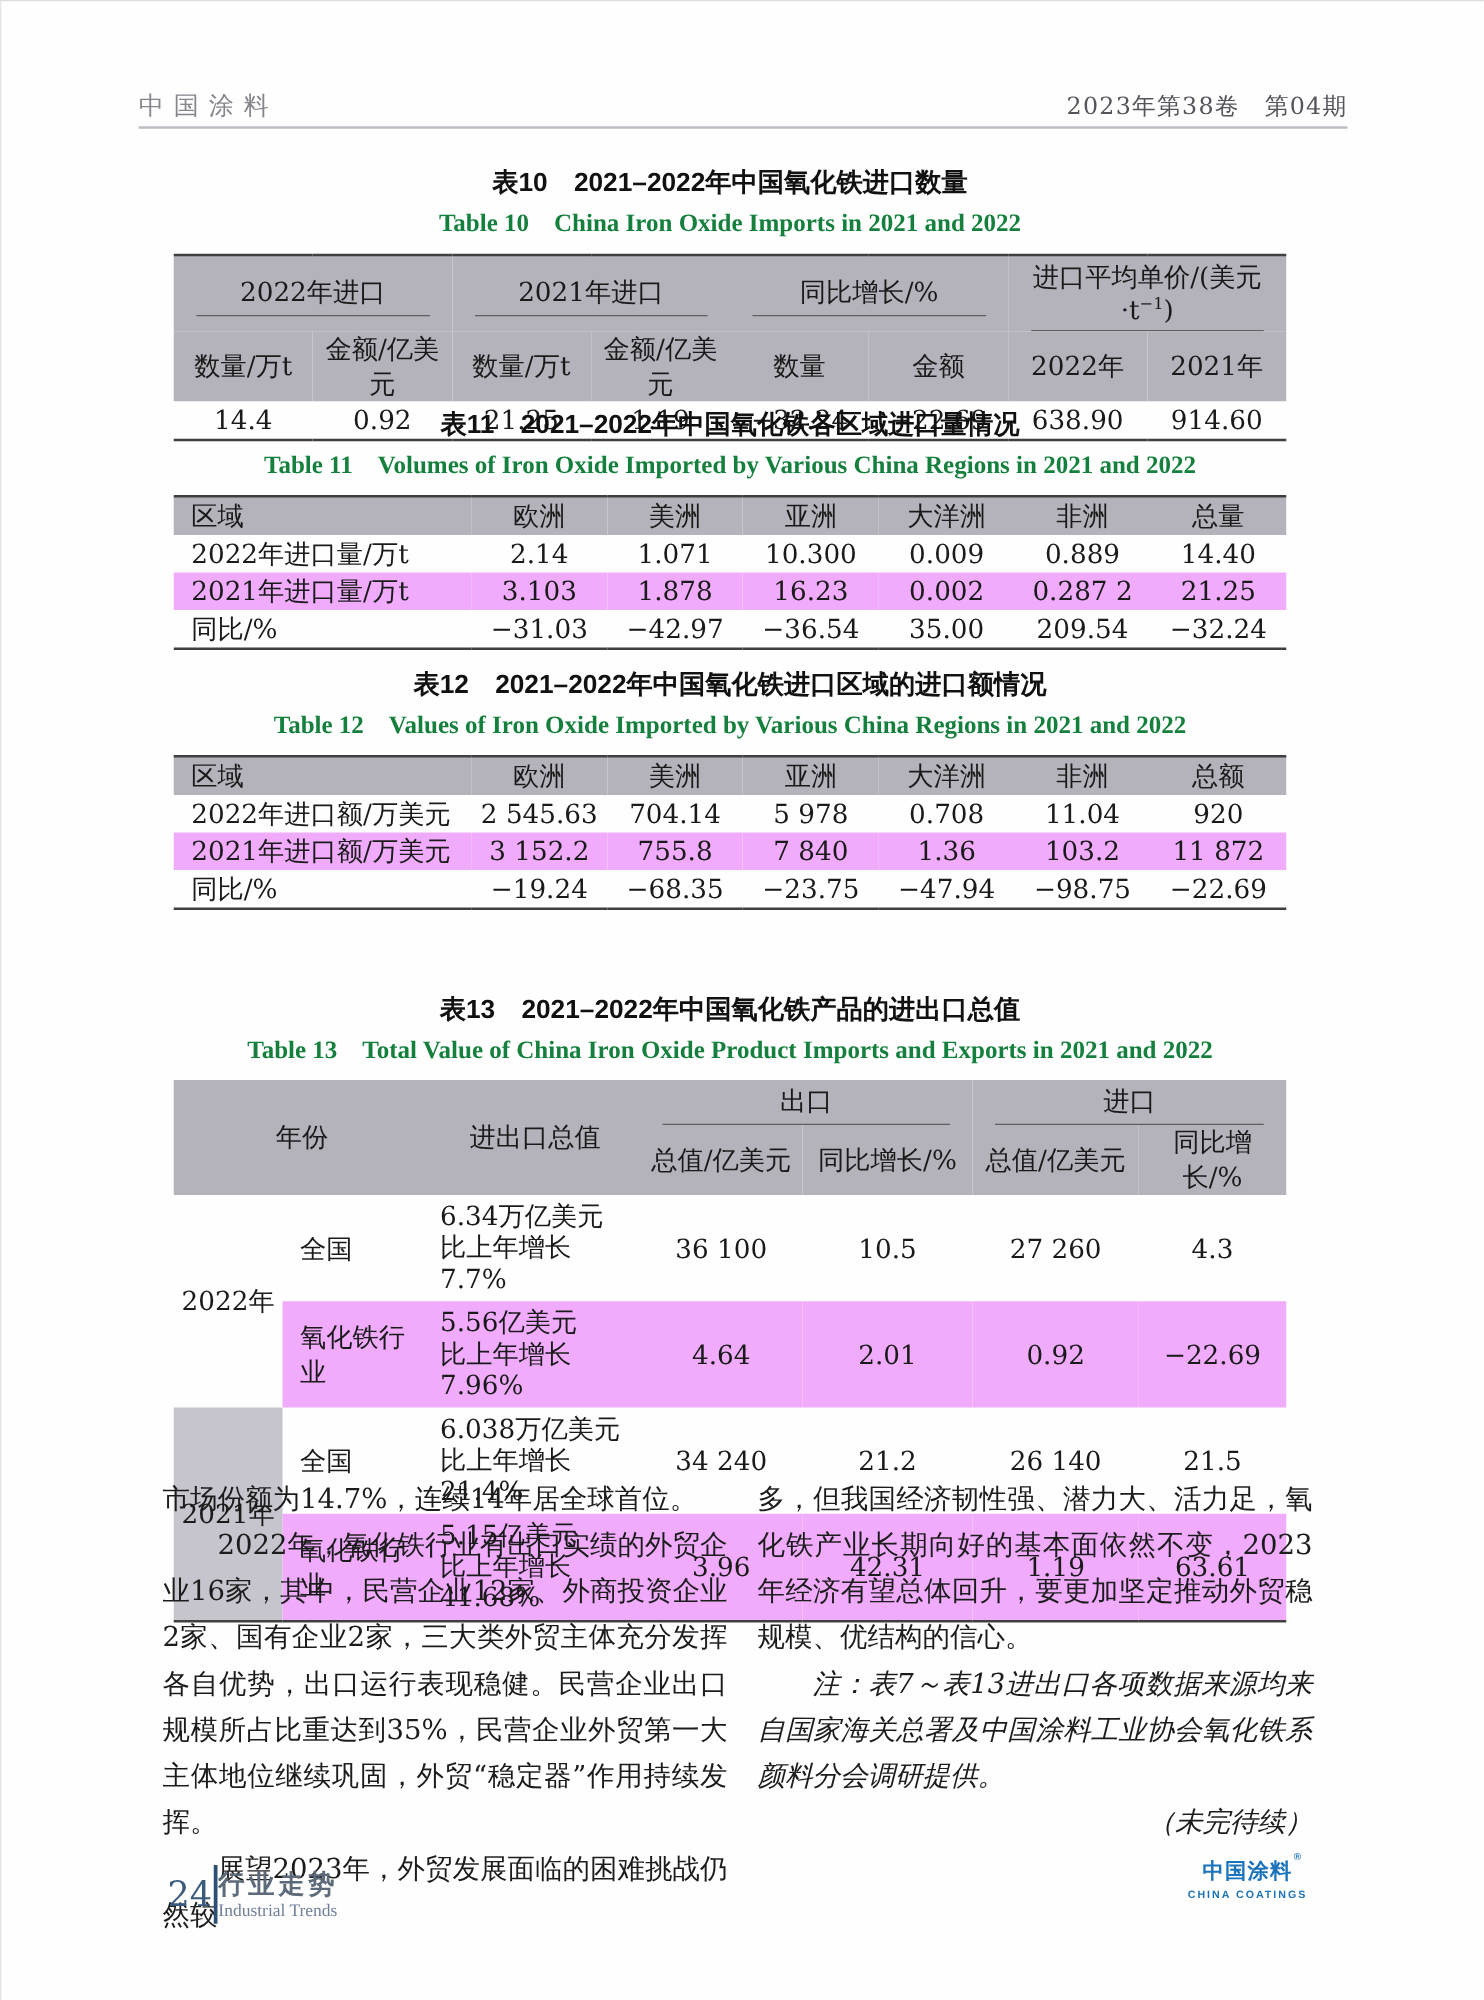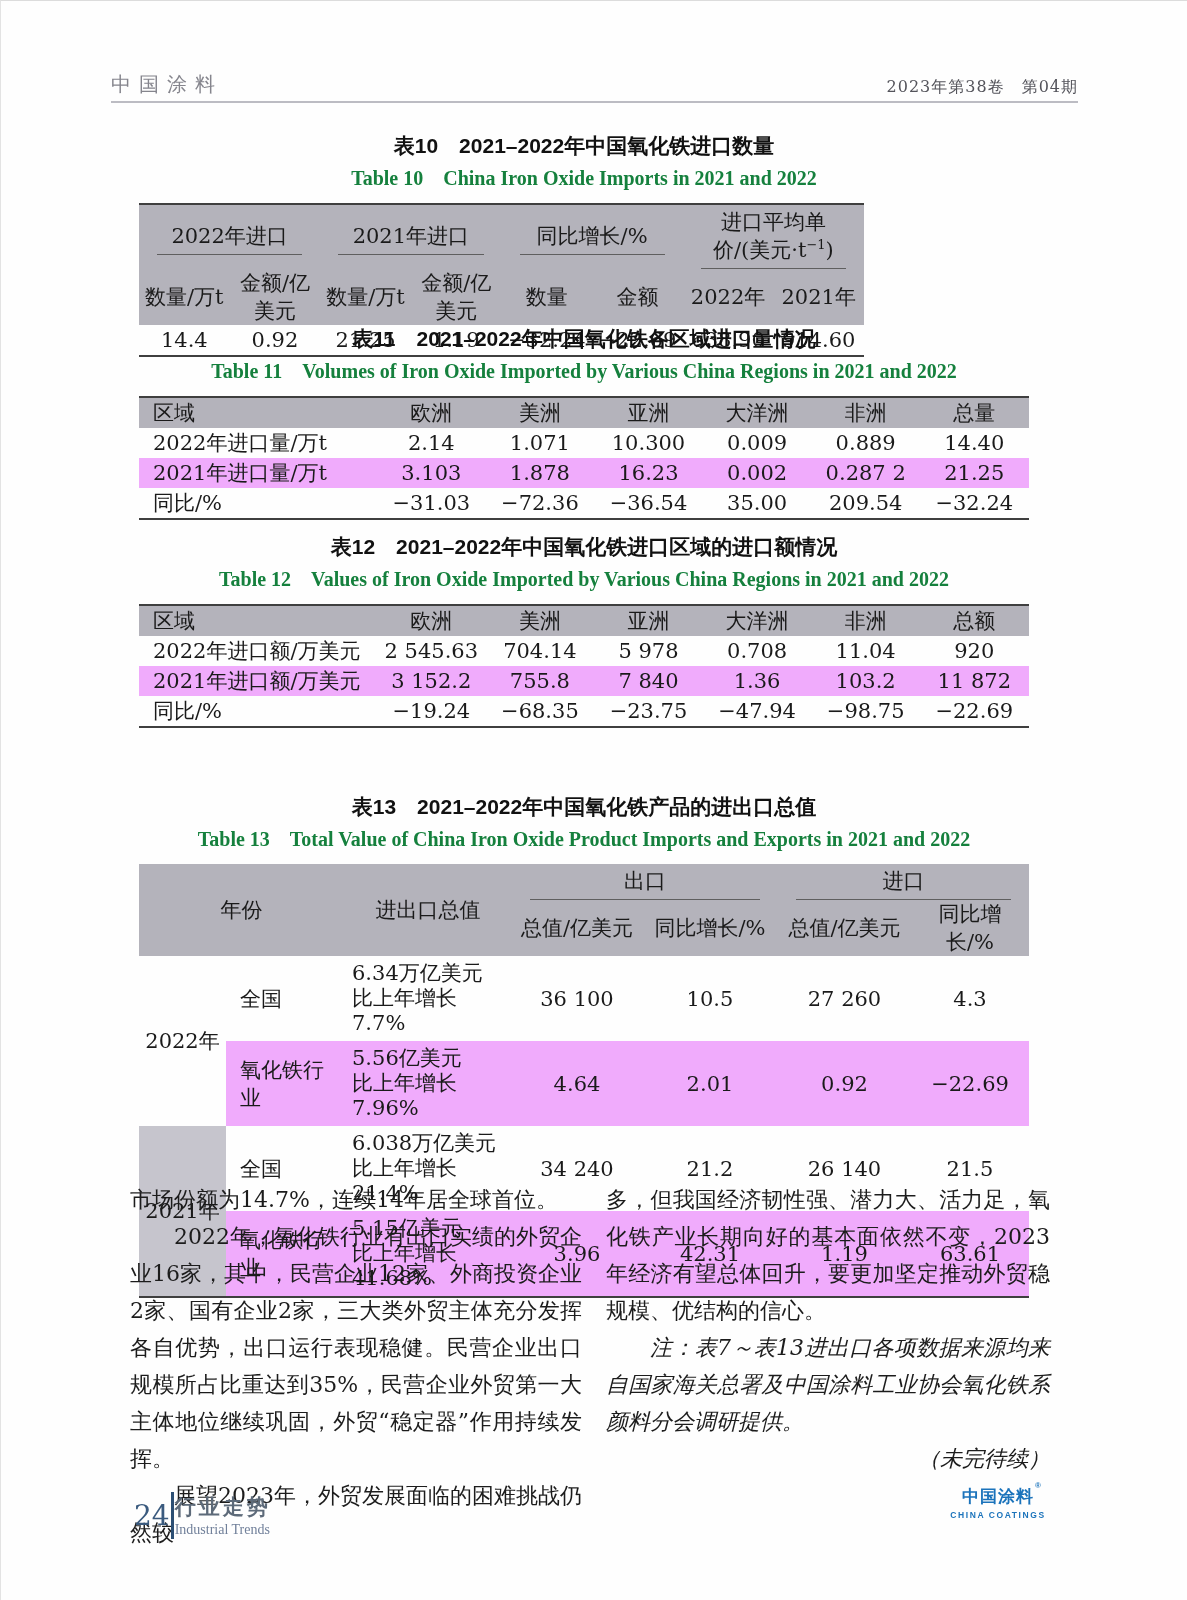--- a/index.html
+++ b/index.html
@@ -6,33 +6,33 @@
   .page {
     position:relative; width:1187px; height:1600px; background:#fefefe;
     font-family:"DejaVu Serif","Liberation Serif",serif; color:#1c1c1c;
     border-top:1px solid #dcdcdc; border-left:1px solid #e3e3e3; overflow:hidden;
   }
 
   
   .page-head { position:absolute; left:110px; top:70px; width:967px;
     display:flex; justify-content:space-between; align-items:flex-end; }
   .journal-name { font-size:20px; color:#85858d; letter-spacing:8px; }
-  .issue-info  { font-size:16px; color:#54545b; letter-spacing:1px; }
+  .issue-info  { font-size:19px; color:#54545b; letter-spacing:1px; }
   .head-rule { position:absolute; left:110px; top:100px; width:967px; height:2px;
     background:#bcbcc3; }
 
   
   .tbl-section { position:absolute; left:138px; width:890px; }
   #sec-t10 { top:131px; } #sec-t11 { top:324px; } #sec-t12 { top:532px; } #sec-t13 { top:792px; }
   .tbl-title-zh { text-align:center; font-family:"Liberation Sans",sans-serif;
     font-weight:bold; font-size:21px; margin-bottom:5px; color:#111; }
   .tbl-title-en { text-align:center; font-family:"Liberation Serif",serif;
     font-weight:bold; font-size:20px; margin-bottom:11px; color:#15803d; }
 
-  table.tbl { width:725px; border-collapse:collapse; table-layout:fixed;
+  table.tbl { width:890px; border-collapse:collapse; table-layout:fixed;
     font-size:21px; color:#1a1a1a; }
   table.tbl th { font-weight:normal; }
   .tbl th, .tbl td { height:30px; padding:0 4px; text-align:center; vertical-align:middle; }
   .hdr { background:#b4b3bb; }
   .rowgray td { background:#f0abfc; }
   .topline { border-top:2px solid #3f3f3f; }
   .botline { border-bottom:2px solid #3f3f3f; }
   .grp-line { margin:0 14px; padding:3px 0 4px; border-bottom:1px solid #5f5f5f; }
   .cell-left { text-align:left !important; padding-left:14px !important; }
   sup { font-size:13px; }
@@ -165,21 +165,21 @@
           <td>3.103</td>
           <td>1.878</td>
           <td>16.23</td>
           <td>0.002</td>
           <td>0.287 2</td>
           <td>21.25</td>
         </tr>
         <tr>
           <td class="cell-left">同比/%</td>
           <td>−31.03</td>
-          <td>−72.36</td>
+          <td>−42.97</td>
           <td>−36.54</td>
           <td>35.00</td>
           <td>209.54</td>
           <td>−32.24</td>
         </tr>
       </tbody>
     </table>
   </div>
 
   <div class="tbl-section" id="sec-t12">

